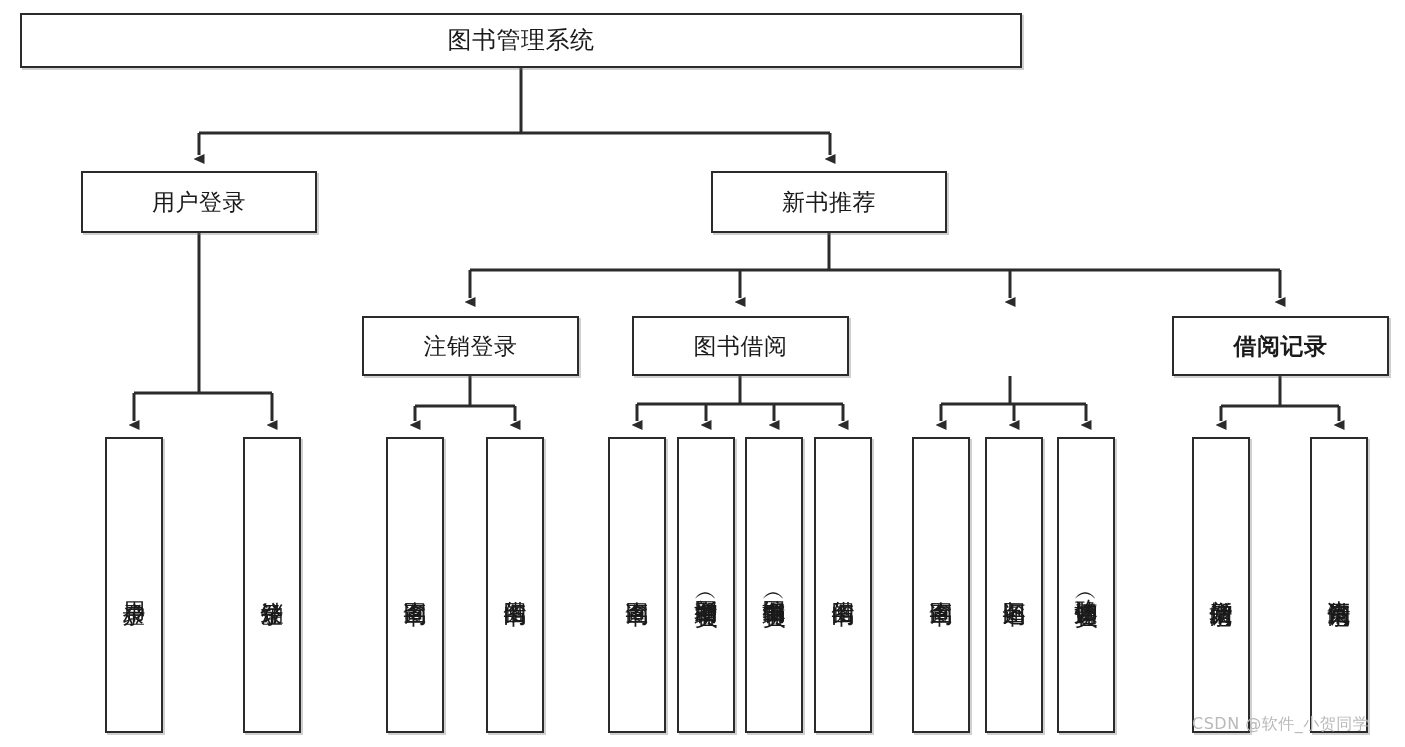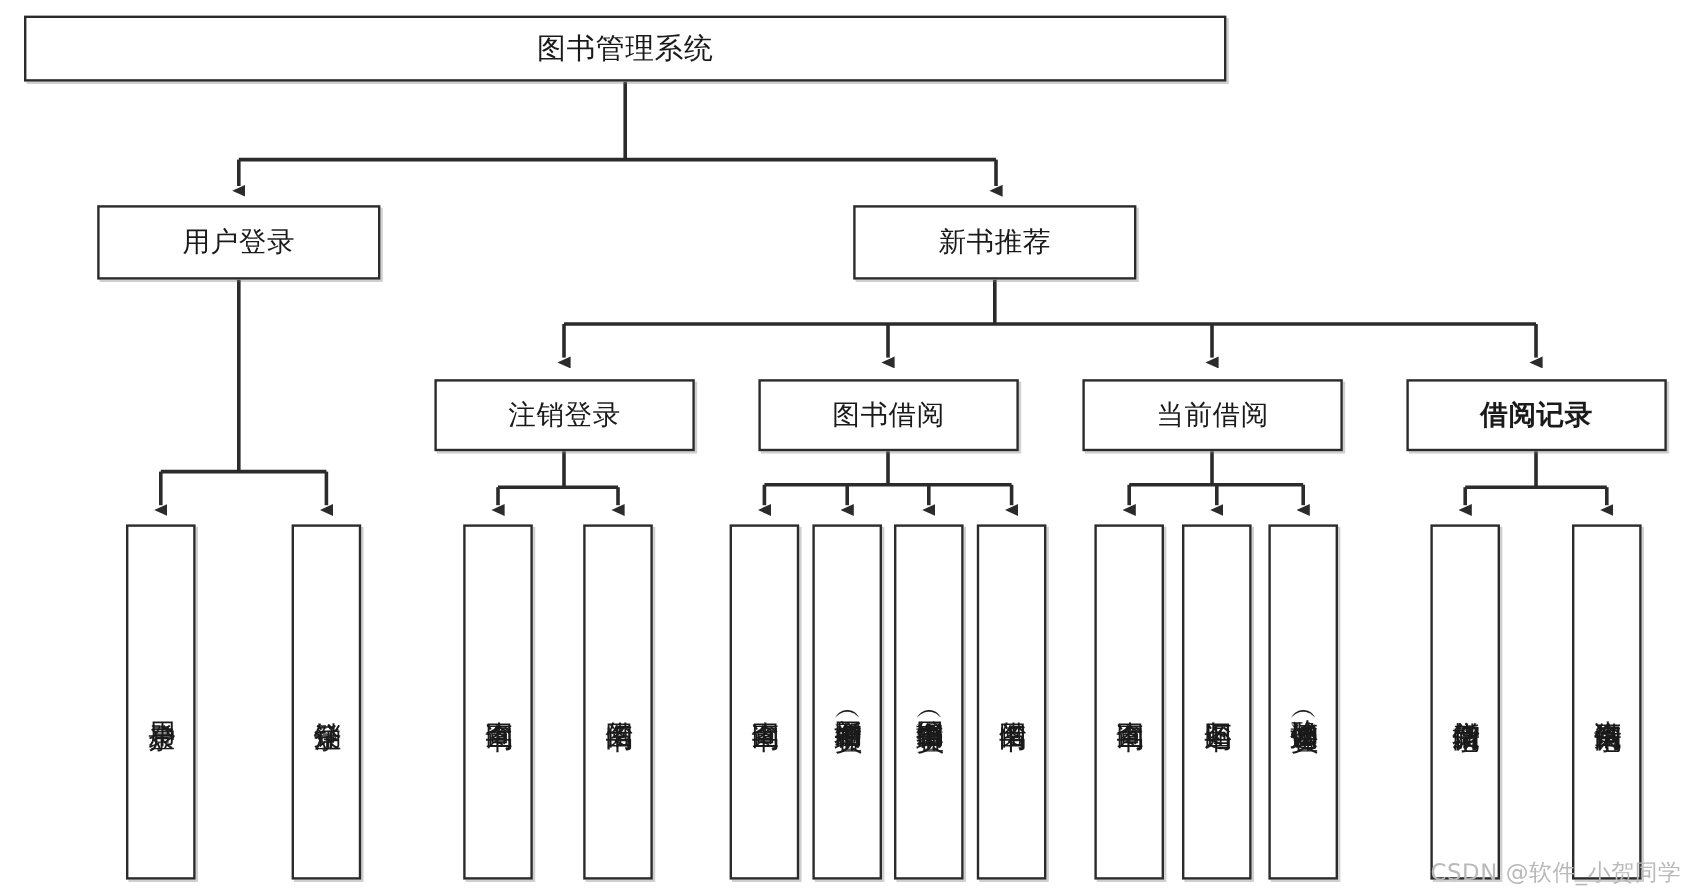--- a/index.html
+++ b/index.html
@@ -57,21 +57,21 @@
   .node.vert .label {
     writing-mode: vertical-rl;
     text-orientation: upright;
     font-size: 23px;
     line-height: 1.0;
     letter-spacing: 1px;
     max-height: 100%;
   }
   .watermark {
     position: absolute;
-    font-size: 19px;
+    font-size: 16px;
     color: #b9b9b9;
     white-space: nowrap;
     letter-spacing: 0.5px;
     font-family: "DejaVu Sans", "Liberation Sans", sans-serif;
   }
 </style>
 </head>
 <body>
 
 <div id="canvas">
@@ -136,23 +136,20 @@
   <div class="node horiz" style="left:711px; top:171px; width:236px; height:62px;">
     <span class="label">新书推荐</span>
   </div>
 
   <div class="node horiz" style="left:362px; top:316px; width:217px; height:60px;">
     <span class="label">注销登录</span>
   </div>
   <div class="node horiz" style="left:632px; top:316px; width:217px; height:60px;align-items:center;">
     <span class="label">图书借阅</span>
   </div>
-  <div class="node horiz" style="left:902px; top:316px; width:217px; height:60px;">
-    <span class="label">当前借阅</span>
-  </div>
   <div class="node horiz" style="left:1172px; top:316px; width:217px; height:60px;font-weight:bold;">
     <span class="label">借阅记录</span>
   </div>
 
   <div class="node vert" style="left:105px; top:437px; width:58px; height:296px;">
     <span class="label">用户登录</span>
   </div>
   <div class="node vert" style="left:243px; top:437px; width:58px; height:296px;">
     <span class="label">注销登录</span>
   </div>

